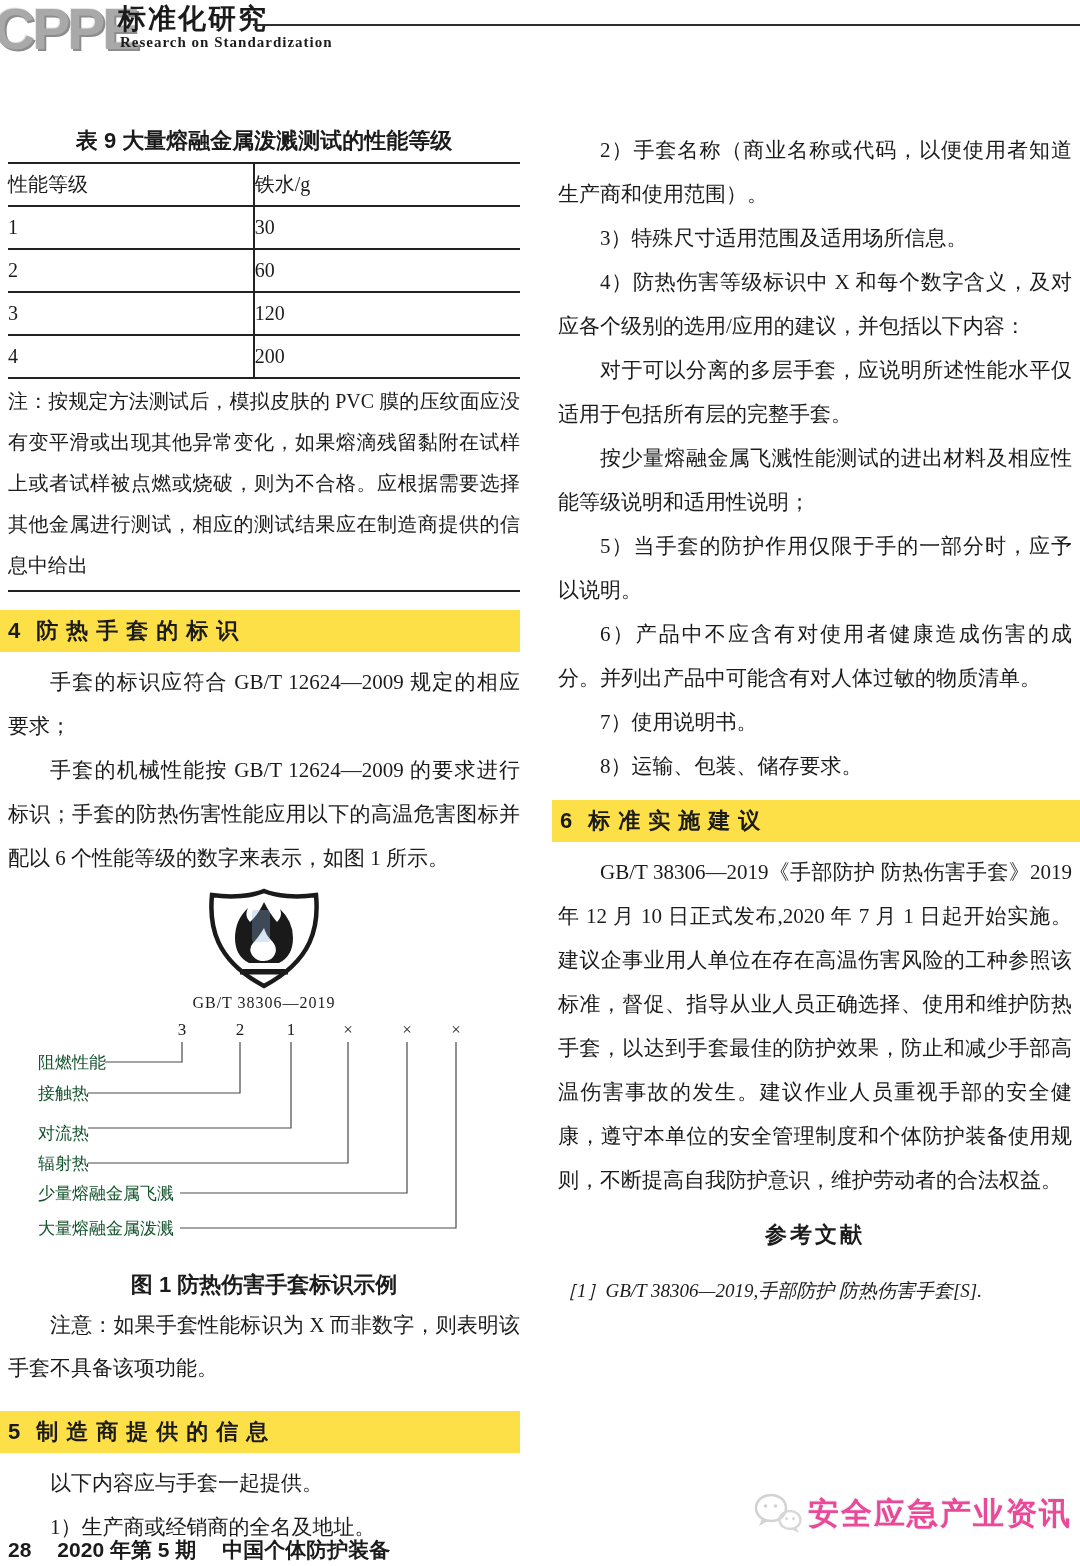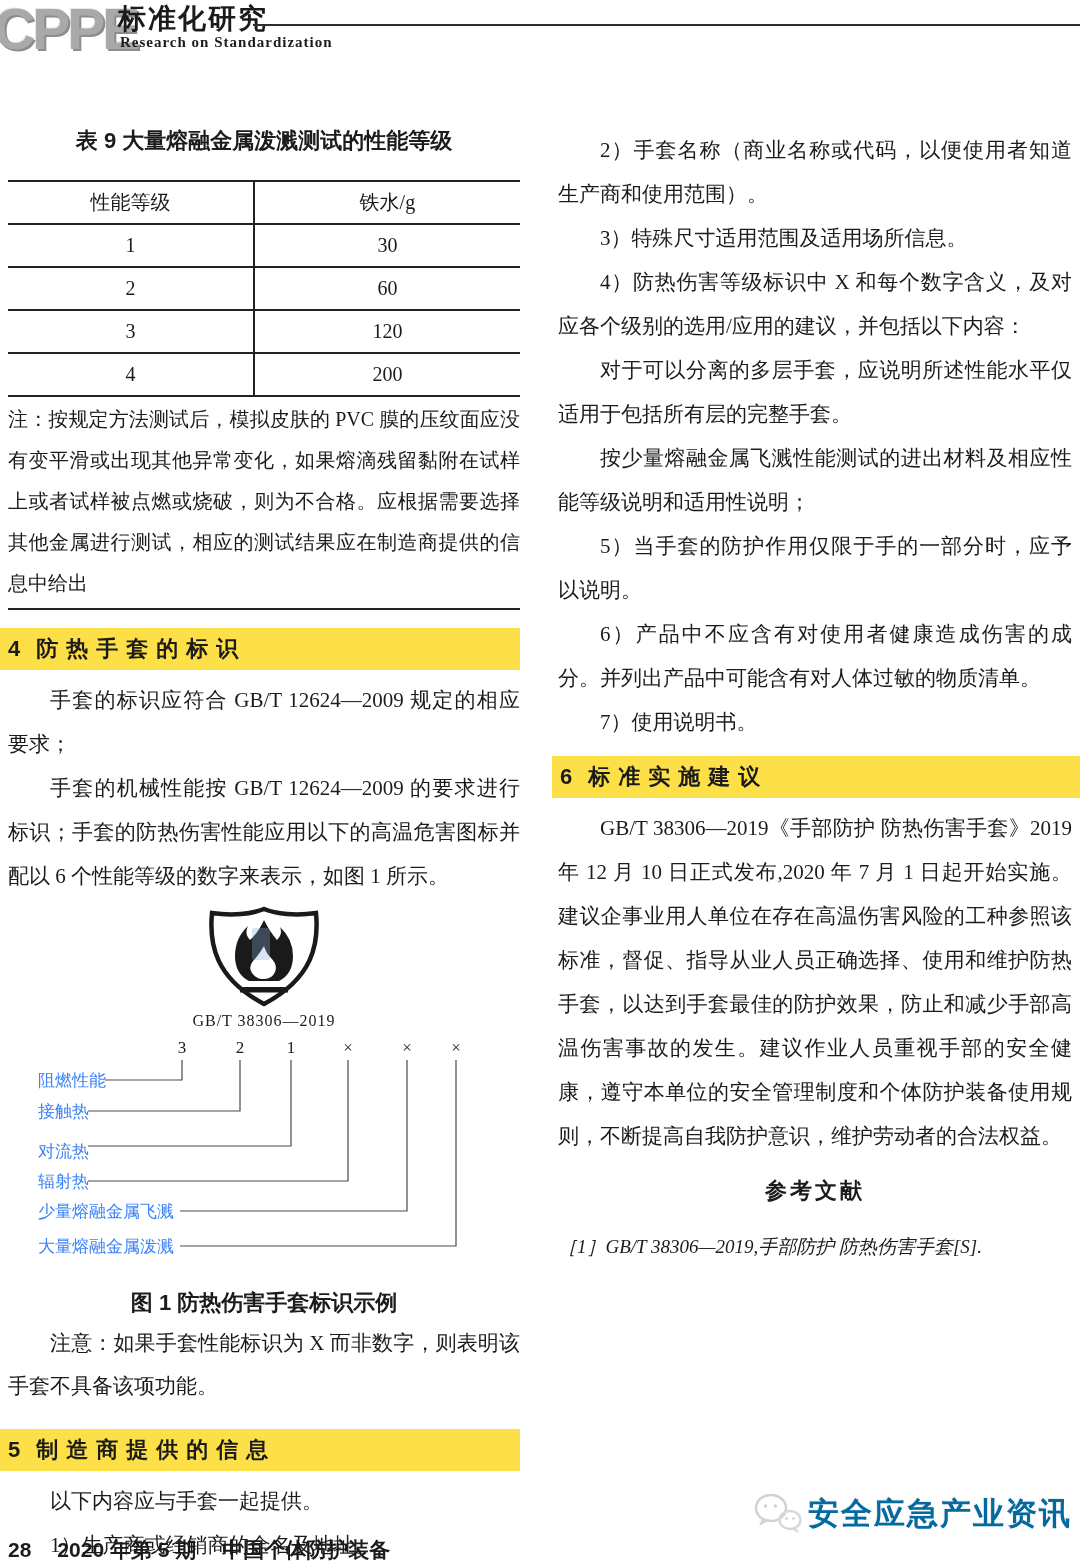--- a/index.html
+++ b/index.html
@@ -13,23 +13,23 @@
         font-weight:bold;font-size:28px;letter-spacing:2px;}
   .title-en{position:absolute;left:120px;top:34px;font-family:"Liberation Serif",serif;
         font-weight:bold;font-size:15px;letter-spacing:1px;}
   .header-rule{position:absolute;left:253px;top:24px;right:0;height:2px;background:#2e2e2e;}
   
   .col{position:absolute;top:118px;}
   .col-left{left:8px;width:512px;}
   .col-right{left:558px;top:120px;width:514px;}
   
   .tbl-caption{text-align:center;font-family:"Liberation Sans",sans-serif;font-weight:bold;
-        font-size:22px;margin:8px 0 24px;}
+        font-size:22px;margin:8px 0 6px;}
   table.tbl{width:100%;border-collapse:collapse;}
-  .tbl td{border-top:2px solid #222;text-align:center;height:41px;font-size:20px;padding:0;}
+  .tbl td{border-top:2px solid #222;text-align:left;height:41px;font-size:20px;padding:0;}
   .tbl td.c1{width:48%;border-right:2px solid #222;}
   .tbl tr.last td{border-bottom:2px solid #222;}
   .tbl-note{font-size:20px;line-height:41px;text-align:justify;margin-top:2px;
         padding-bottom:4px;border-bottom:2px solid #222;}
   
   .sec-bar{background:#fde047;height:42px;line-height:42px;font-family:"Liberation Sans",sans-serif;
         font-weight:bold;font-size:22px;margin-top:18px;margin-left:-8px;width:calc(100% + 8px);
         padding-left:8px;box-sizing:border-box;white-space:nowrap;}
   .col-right .sec-bar{margin-left:-6px;width:calc(100% + 14px);}
   .sec-bar .num{display:inline-block;margin-right:16px;}
@@ -38,34 +38,34 @@
   .para{font-size:21px;line-height:44px;text-align:justify;text-indent:2em;margin:0;}
   .mt8{margin-top:8px;}
   
   .shield-fig{position:relative;text-align:center;margin-top:6px;}
   .shield-label{font-size:16px;letter-spacing:1px;margin-top:0;}
   .wm-frag{position:absolute;left:244px;top:24px;width:18px;height:32px;
         background:rgba(140,175,220,0.32);border-radius:2px;}
   .diagram{position:relative;width:470px;height:238px;margin:6px 0 0 22px;font-size:17px;}
   .diagram svg{position:absolute;left:0;top:0;}
   .dg{position:absolute;top:2px;width:24px;text-align:center;}
-  .lb{position:absolute;left:8px;color:#3b82f6;}
+  .lb{position:absolute;left:8px;color:#14532d;}
   .fig-caption{text-align:center;font-family:"Liberation Sans",sans-serif;font-weight:bold;
         font-size:22px;margin-top:14px;}
   .note2{font-size:21px;line-height:43px;text-align:justify;text-indent:2em;margin-top:4px;}
   
   .ref-head{text-align:center;font-family:Liberation Serif, serif;font-weight:bold;
         font-size:22px;margin-top:18px;letter-spacing:3px;}
   .ref-item{font-size:19px;font-style:italic;line-height:30px;margin-top:26px;}
   
   .footer{position:absolute;left:8px;top:1536px;font-family:"Liberation Sans",sans-serif;
         font-weight:bold;font-size:21px;}
   .footer span{margin-right:26px;}
   .wm-bottom{position:absolute;right:8px;top:1492px;display:flex;align-items:center;gap:4px;
-        color:#0369a1;font-family:"Liberation Sans",sans-serif;font-weight:bold;font-size:31px;
+        color:#ec4899;font-family:"Liberation Sans",sans-serif;font-weight:bold;font-size:31px;
         letter-spacing:2px;text-shadow:1px 1px 0 #ffffff,-1px -1px 0 #eeeeee;}
 </style>
 </head>
 <body>
 
 <div class="page">
 
   <div class="logo">CPPE</div>
   <div class="title-cn">标准化研究</div>
   <div class="title-en">Research  on  Standardization</div>
@@ -161,20 +161,21 @@
   <div class="col col-right">
 
     <p class="para mt8">2）手套名称（商业名称或代码，以便使用者知道生产商和使用范围）。</p>
     <p class="para">3）特殊尺寸适用范围及适用场所信息。</p>
     <p class="para">4）防热伤害等级标识中 X 和每个数字含义，及对应各个级别的选用/应用的建议，并包括以下内容：</p>
     <p class="para">对于可以分离的多层手套，应说明所述性能水平仅适用于包括所有层的完整手套。</p>
     <p class="para">按少量熔融金属飞溅性能测试的进出材料及相应性能等级说明和适用性说明；</p>
     <p class="para">5）当手套的防护作用仅限于手的一部分时，应予以说明。</p>
     <p class="para">6）产品中不应含有对使用者健康造成伤害的成分。并列出产品中可能含有对人体过敏的物质清单。</p>
     <p class="para">7）使用说明书。</p>
+    <p class="para">8）运输、包装、储存要求。</p>
 
     <div class="sec-bar" style="margin-top:12px">
       <span class="num">6</span><span class="ttl">标准实施建议</span>
     </div>
 
     <p class="para mt8">GB/T 38306—2019《手部防护 防热伤害手套》2019 年 12 月 10 日正式发布,2020 年 7 月 1 日起开始实施。建议企事业用人单位在存在高温伤害风险的工种参照该标准，督促、指导从业人员正确选择、使用和维护防热手套，以达到手套最佳的防护效果，防止和减少手部高温伤害事故的发生。建议作业人员重视手部的安全健康，遵守本单位的安全管理制度和个体防护装备使用规则，不断提高自我防护意识，维护劳动者的合法权益。</p>
 
     <div class="ref-head">参考文献</div>
     <div class="ref-item">［1］GB/T 38306—2019,手部防护 防热伤害手套[S].</div>
 

